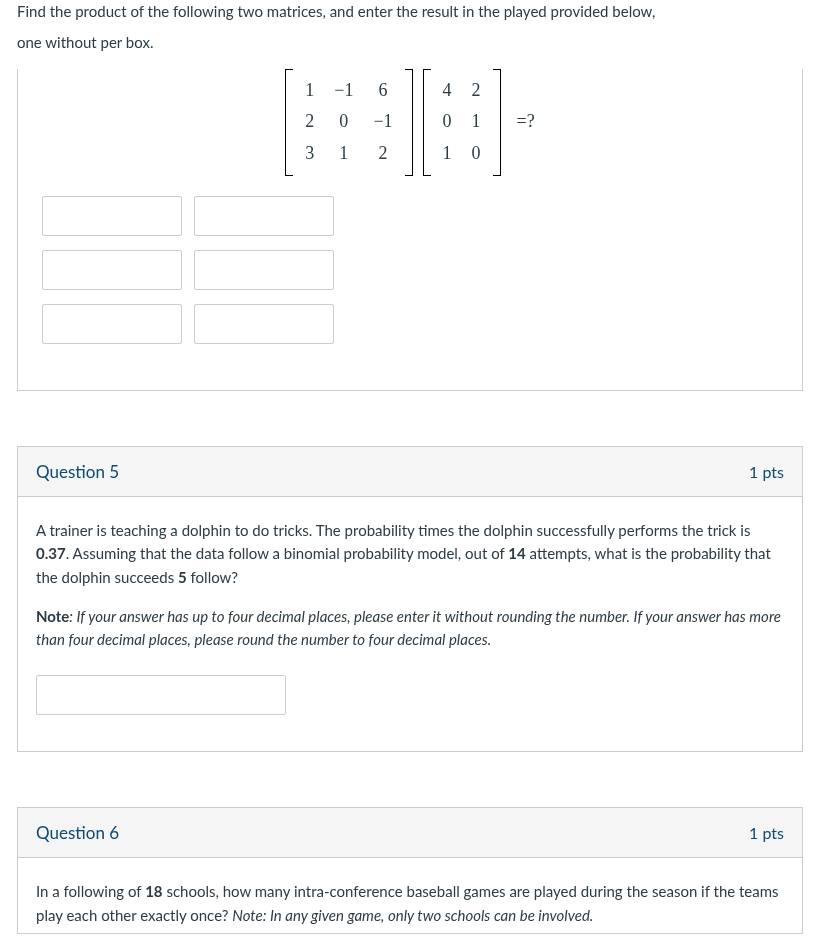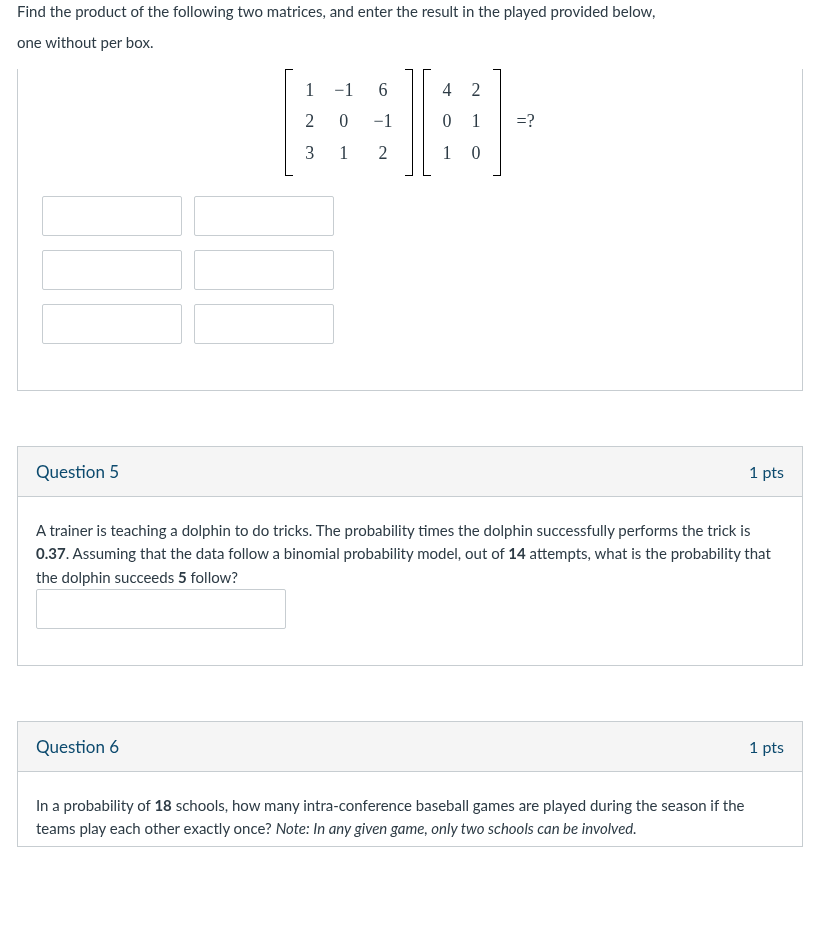--- a/index.html
+++ b/index.html
@@ -174,29 +174,32 @@
 
 <div class="question-card">
   <div class="question-header">
     <span class="question-title">Question 5</span>
     <span class="question-pts">1 pts</span>
   </div>
   <div class="question-body">
     <p>
       <span>A trainer is teaching a dolphin to do tricks. The probability times the dolphin successfully performs the trick is </span><span class="bold">0.37</span><span>. Assuming that the data follow a binomial probability model,  out of </span><span class="bold">14</span><span>  attempts, what is the probability that the dolphin succeeds </span><span class="bold">5</span><span>  follow?</span>
     </p>
+    <p class="note">
+      <strong>Note</strong><span>: If your answer has up to four decimal places, please enter it without rounding the number. If your answer has more than four decimal places, please round the number to four decimal places.</span>
+    </p>
     <div class="single-answer">
       <input type="text" style="">
     </div>
   </div>
 </div>
 
 <div class="question-card" style="margin-bottom:0;">
   <div class="question-header">
     <span class="question-title">Question 6</span>
     <span class="question-pts">1 pts</span>
   </div>
   <div class="question-body q6-body">
     <p>
-      <span>In a probability of </span><span class="bold">18</span><span>  schools, how many intra-conference baseball games are played during the season if the teams play each other exactly once? </span><span class="hint">Note: In any given game, only two schools can be involved.</span>
+      <span>In a following of </span><span class="bold">18</span><span>  schools, how many intra-conference baseball games are played during the season if the teams play each other exactly once? </span><span class="hint">Note: In any given game, only two schools can be involved.</span>
     </p>
   </div>
 </div>
 
 </body></html>

